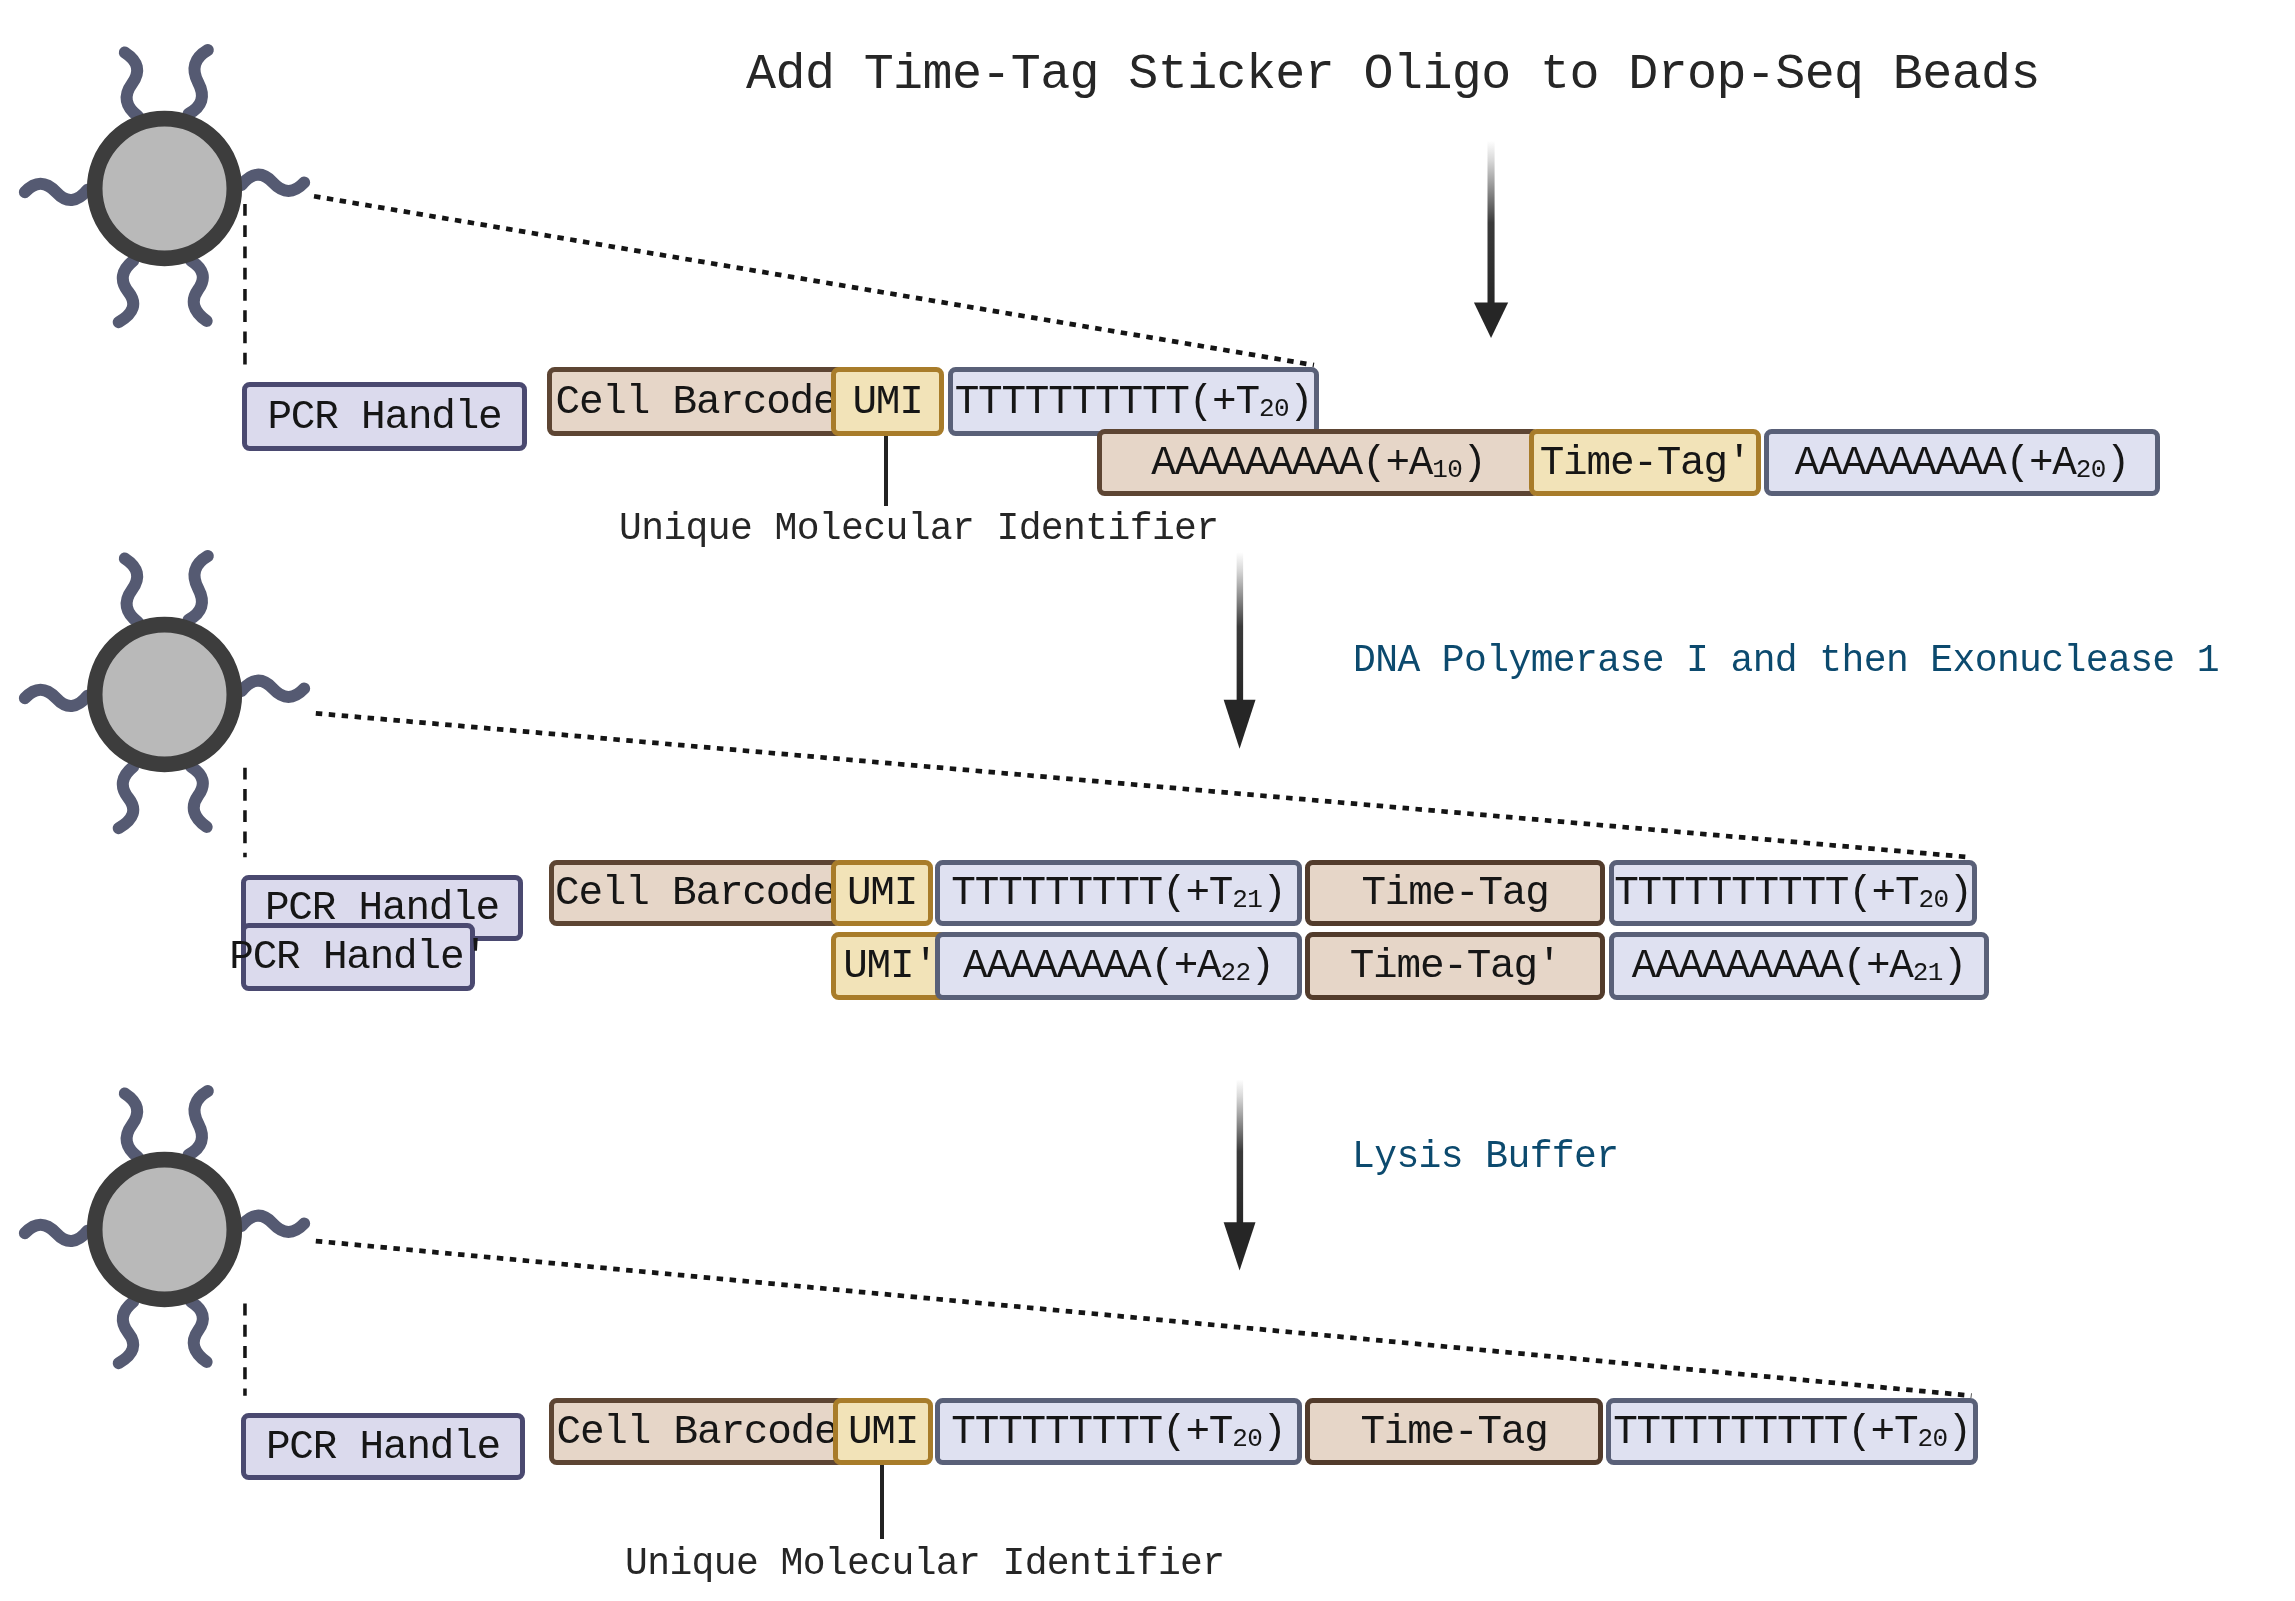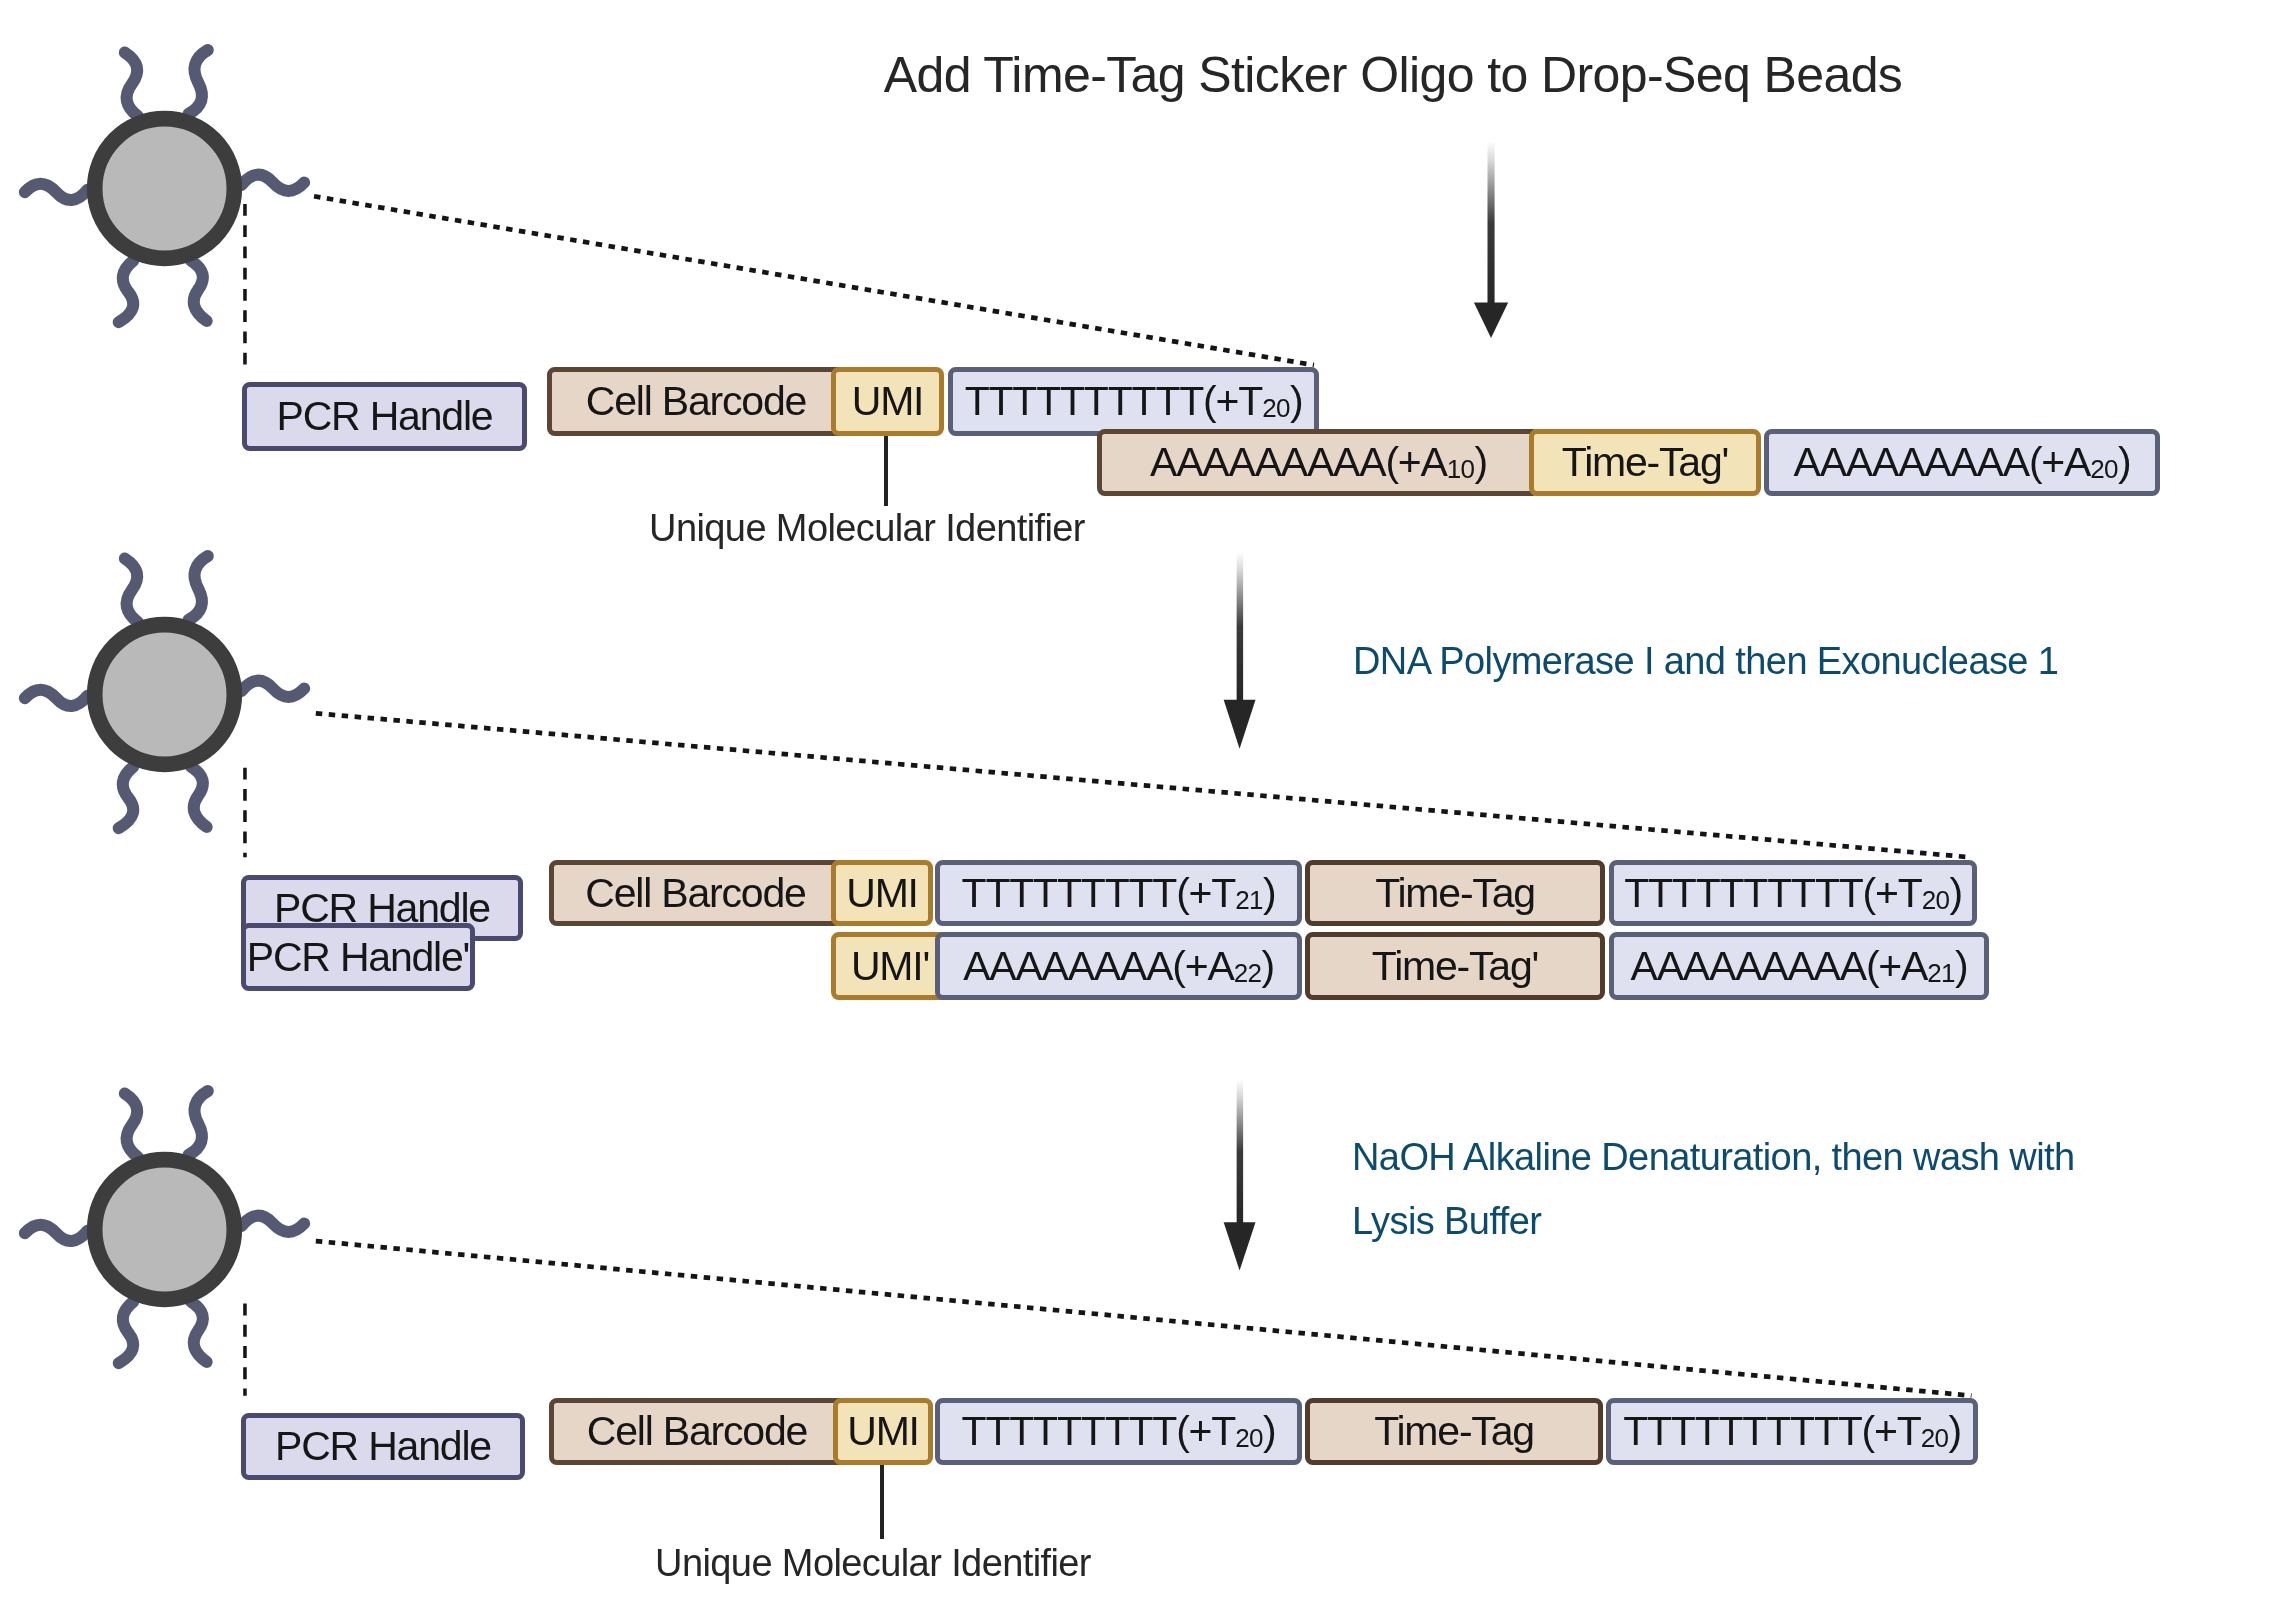--- a/index.html
+++ b/index.html
@@ -1,18 +1,18 @@
 <!DOCTYPE html>
 <html style="--pcr_fill: #dbdaed; --pcr_border: #4a4970; --barcode_fill: #e6d6c8; --barcode_border: #5d4533; --umi_fill: #f2e3b8; --umi_border: #a87c2a; --seq_fill: #dfe1f1; --seq_border: #596078; --timetag_gold_fill: #f2e3b8; --timetag_gold_border: #a87c2a; --timetag_tan_border: #523b2b; --bead_fill: #b9b9b9; --bead_outline: #3d3d3d; --bead_arm: #555a72; --arrow: #262626; --connector: #151515; --text: #262626;font-size:9.4px"><head>
 <meta charset="utf-8">
 <style>
   html,body{margin:0;padding:0;background:#fff;}
   #canvas{
     position:relative;width:2295px;height:1602px;background:#fff;overflow:hidden;
-    font-family:Liberation Sans, sans-serif;color:#1d1d1d;border-radius:23px;
+    font-family:Liberation Mono, monospace;color:#1d1d1d;border-radius:23px;
   }
   .abs{position:absolute;}
   
   .title{font-size:50px;letter-spacing:-0.6px;text-align:center;white-space:nowrap;color:#262626;}
   .steptext{font-size:38px;letter-spacing:-0.6px;white-space:nowrap;color:#0c4a6e;line-height:64px;}
   .caption{font-size:38px;letter-spacing:-0.6px;text-align:center;white-space:nowrap;color:#262626;}
   
   .bx{
     position:absolute;box-sizing:border-box;border:5.3px solid;border-radius:7.7px;
     display:flex;align-items:center;justify-content:center;
@@ -163,21 +163,20 @@
   <div class="bx c-tan" style="left:1305px;top:932px;width:300px;height:68px">
     <span>Time-Tag'</span>
     </div>
   <div class="bx c-seq" style="left:1609px;top:932px;width:380px;height:68px">
     <span>AAAAAAAAA(+A</span>
       <span class="sub">21</span>
       <span>)</span>
     </div>
 
   <div class="abs steptext" style="left:1352px;top:1125px;">
-    <div>NaOH Alkaline Denaturation, then wash with</div>
     <div>Lysis Buffer</div>
   </div>
 
   <div class="bx c-pcr" style="left:241px;top:1398px;width:284px;height:67px">
     <span>PCR Handle</span>
     </div>
   <div class="bx c-cell" style="left:532px;top:1398px;width:296px;height:67px">
     <span>Cell Barcode</span>
     </div>
   <div class="bx c-umi" style="left:833px;top:1398px;width:100px;height:67px">

